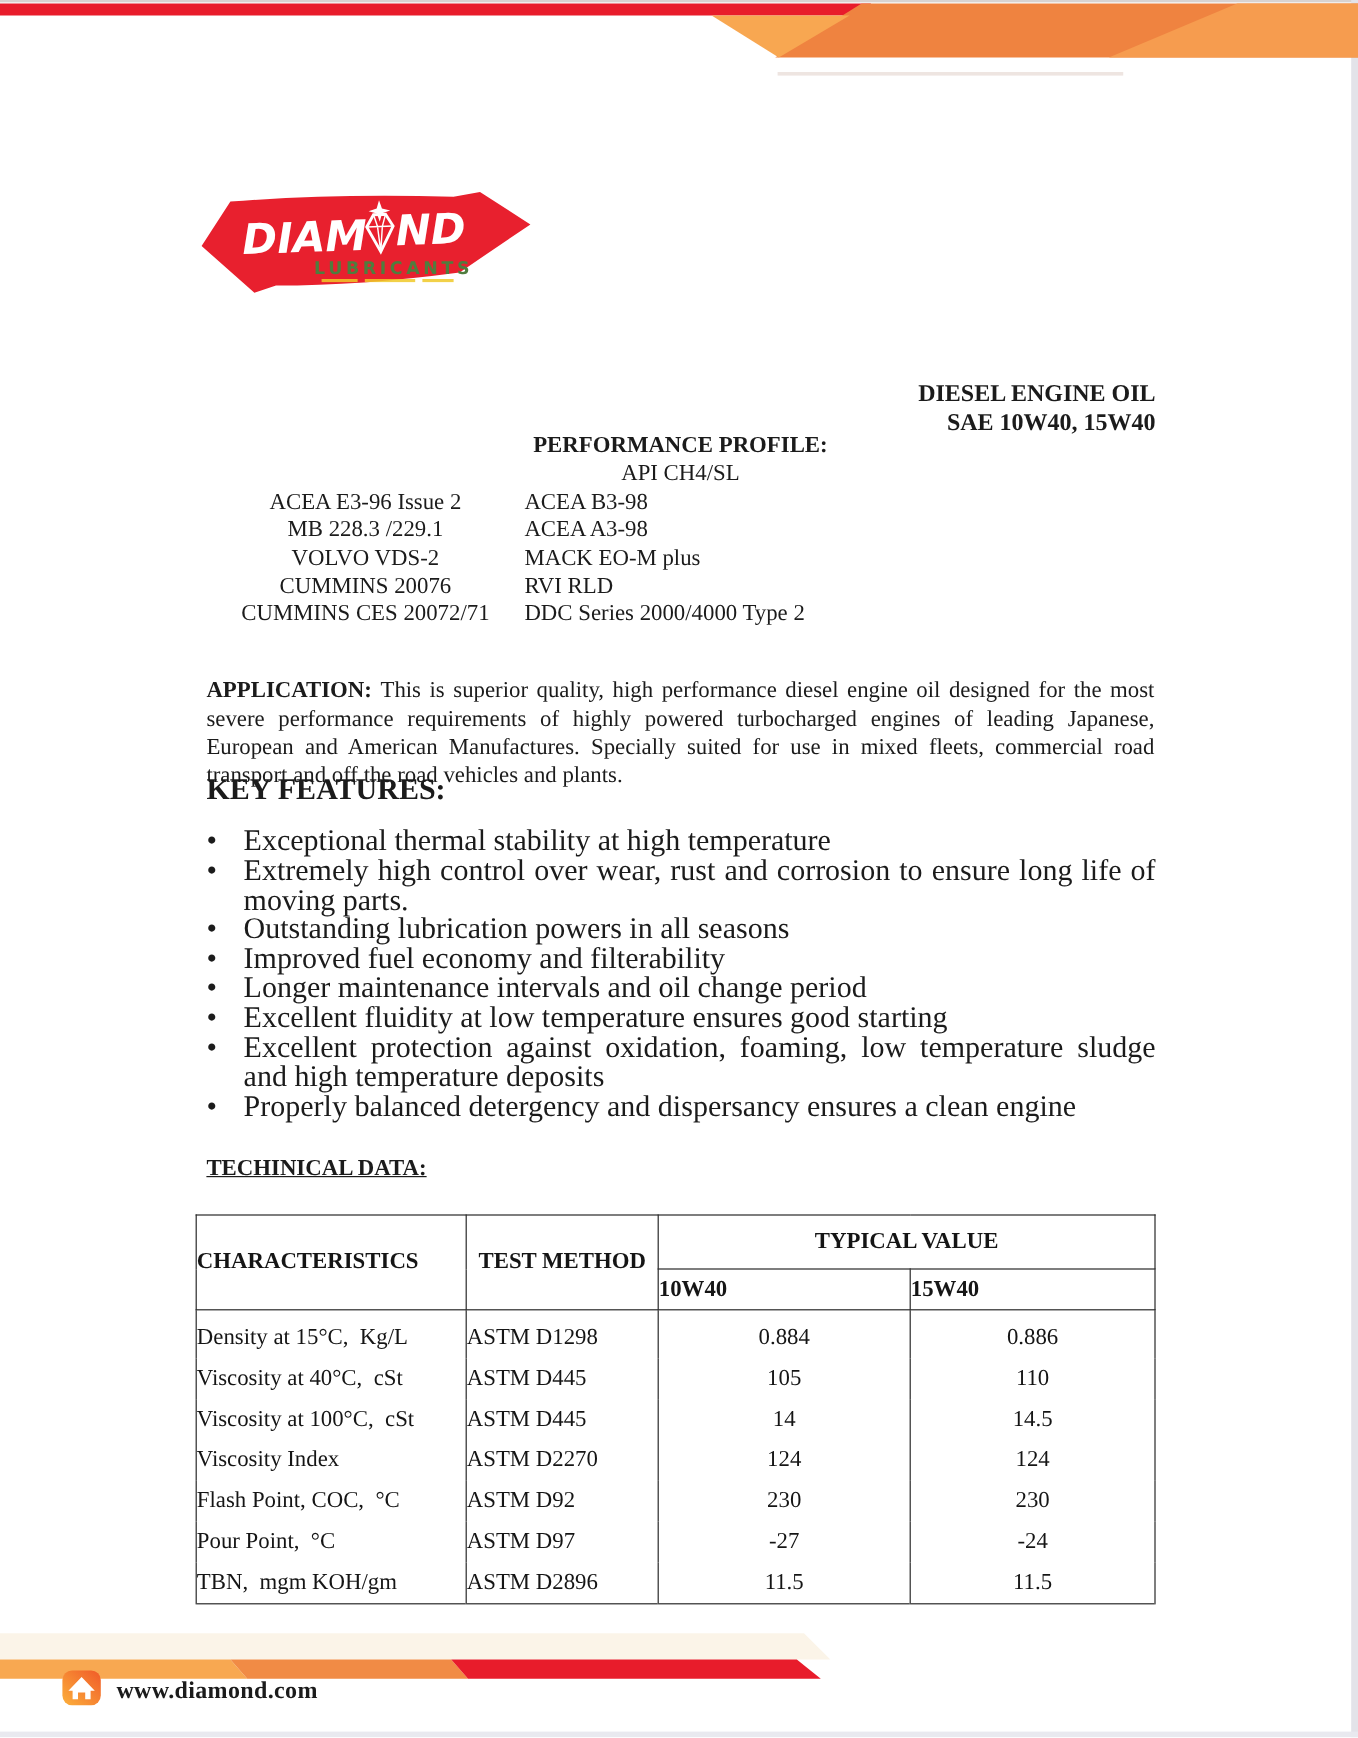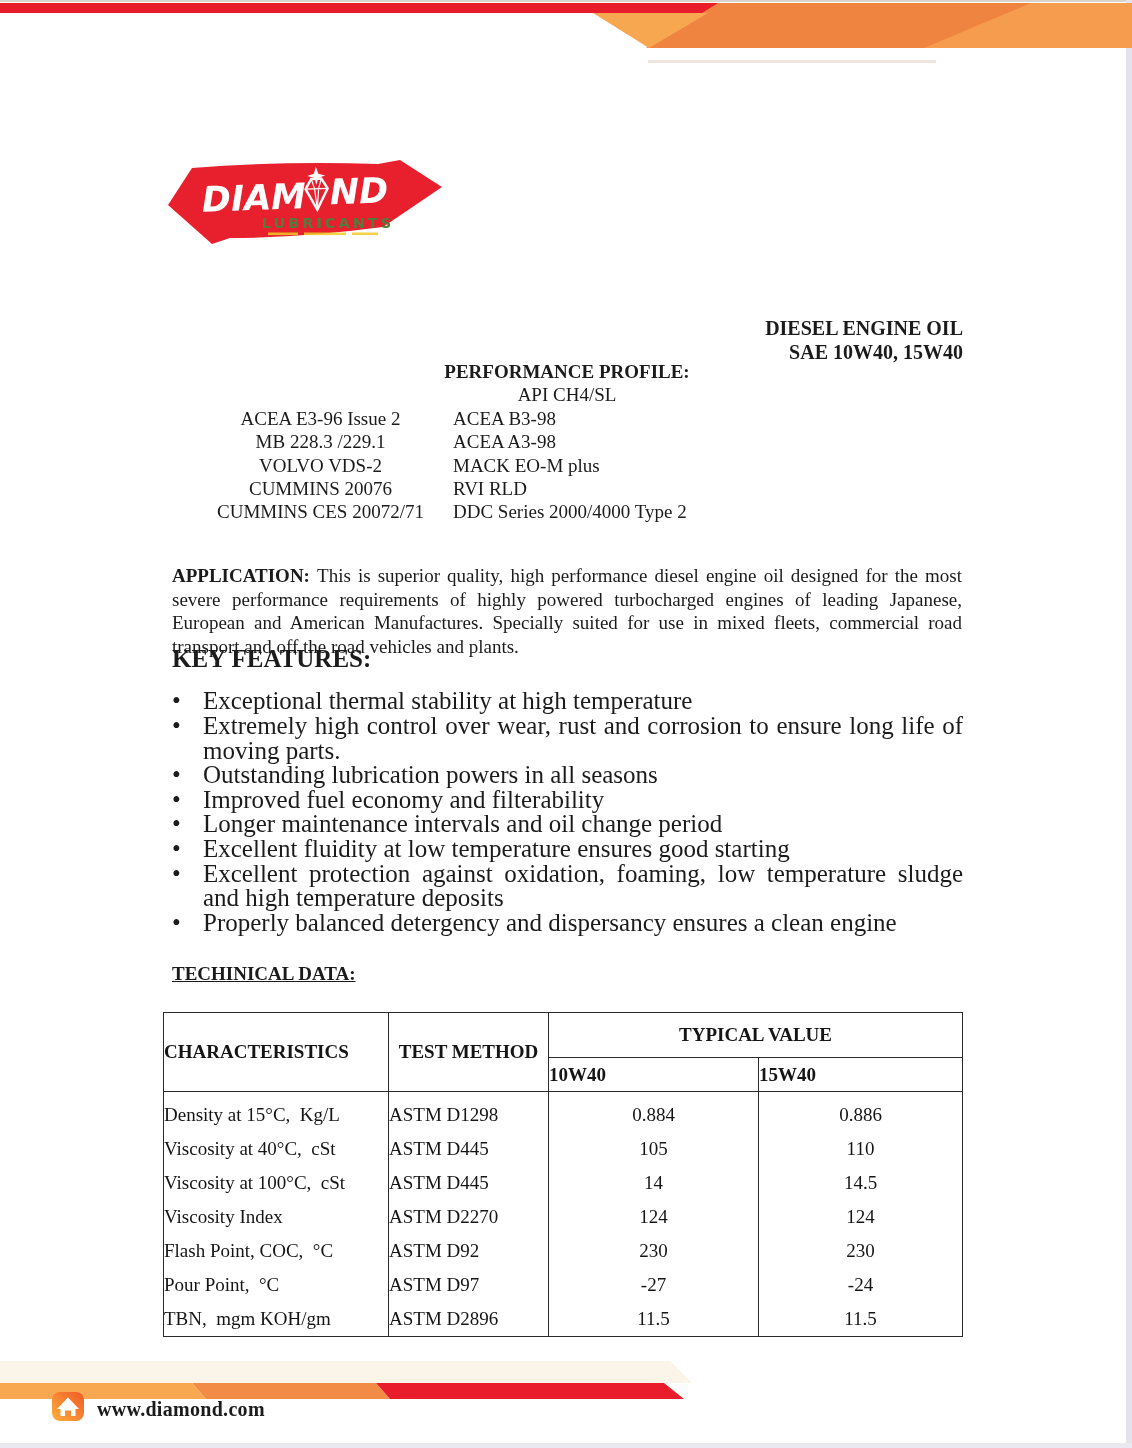--- a/index.html
+++ b/index.html
@@ -26,21 +26,21 @@
 
   
   .title-block {
     position:absolute; left:560px; top:316px; width:403px;
     text-align:right; font-weight:bold; font-size:20px; line-height:24px;
   }
 
   
   .pp { position:absolute; left:172px; top:360px; width:790px; font-size:19px; line-height:23.4px;text-align:center; }
   .pp .heading { font-weight:bold; }
-  .pp-row { display:flex;margin-left:16px; }
+  .pp-row { display:flex; }
   .pp-row .left { width:265px; flex:none; }
 
   
   .application {
     position:absolute; left:172px; top:564px; width:790px;
     font-size:19px; line-height:23.6px; text-align:justify;
   }
   .application .label { font-weight:bold; }
 
   

